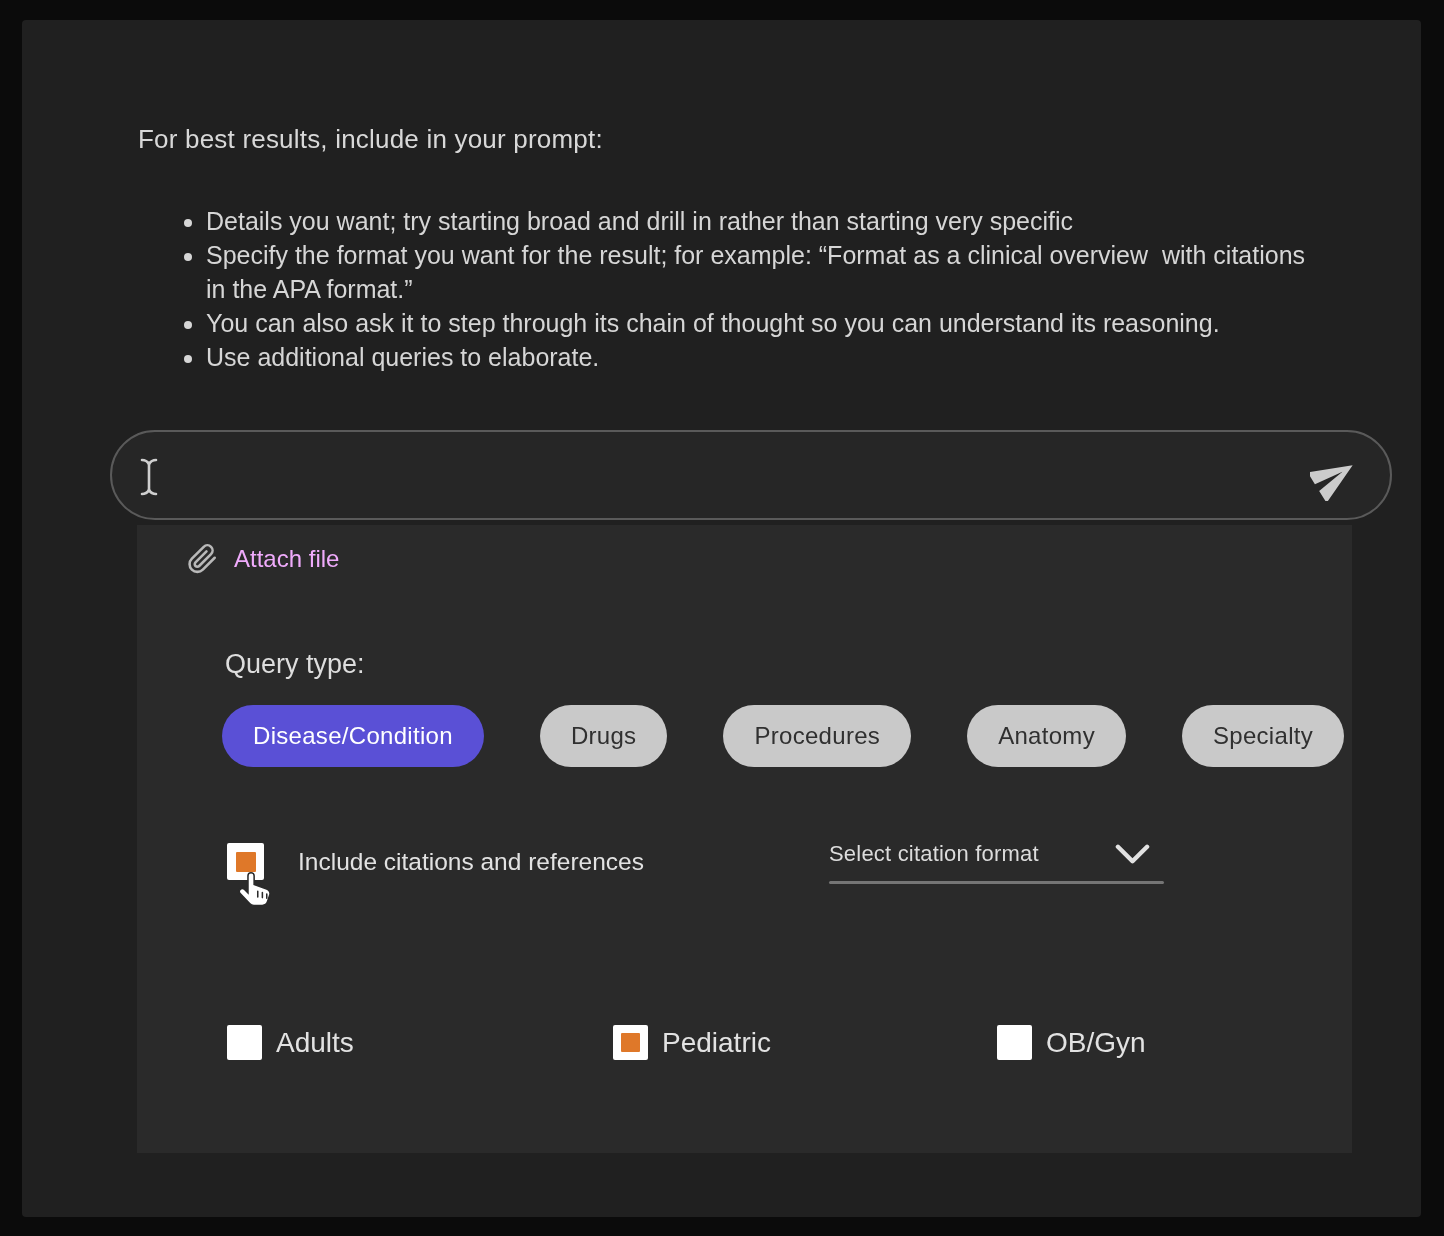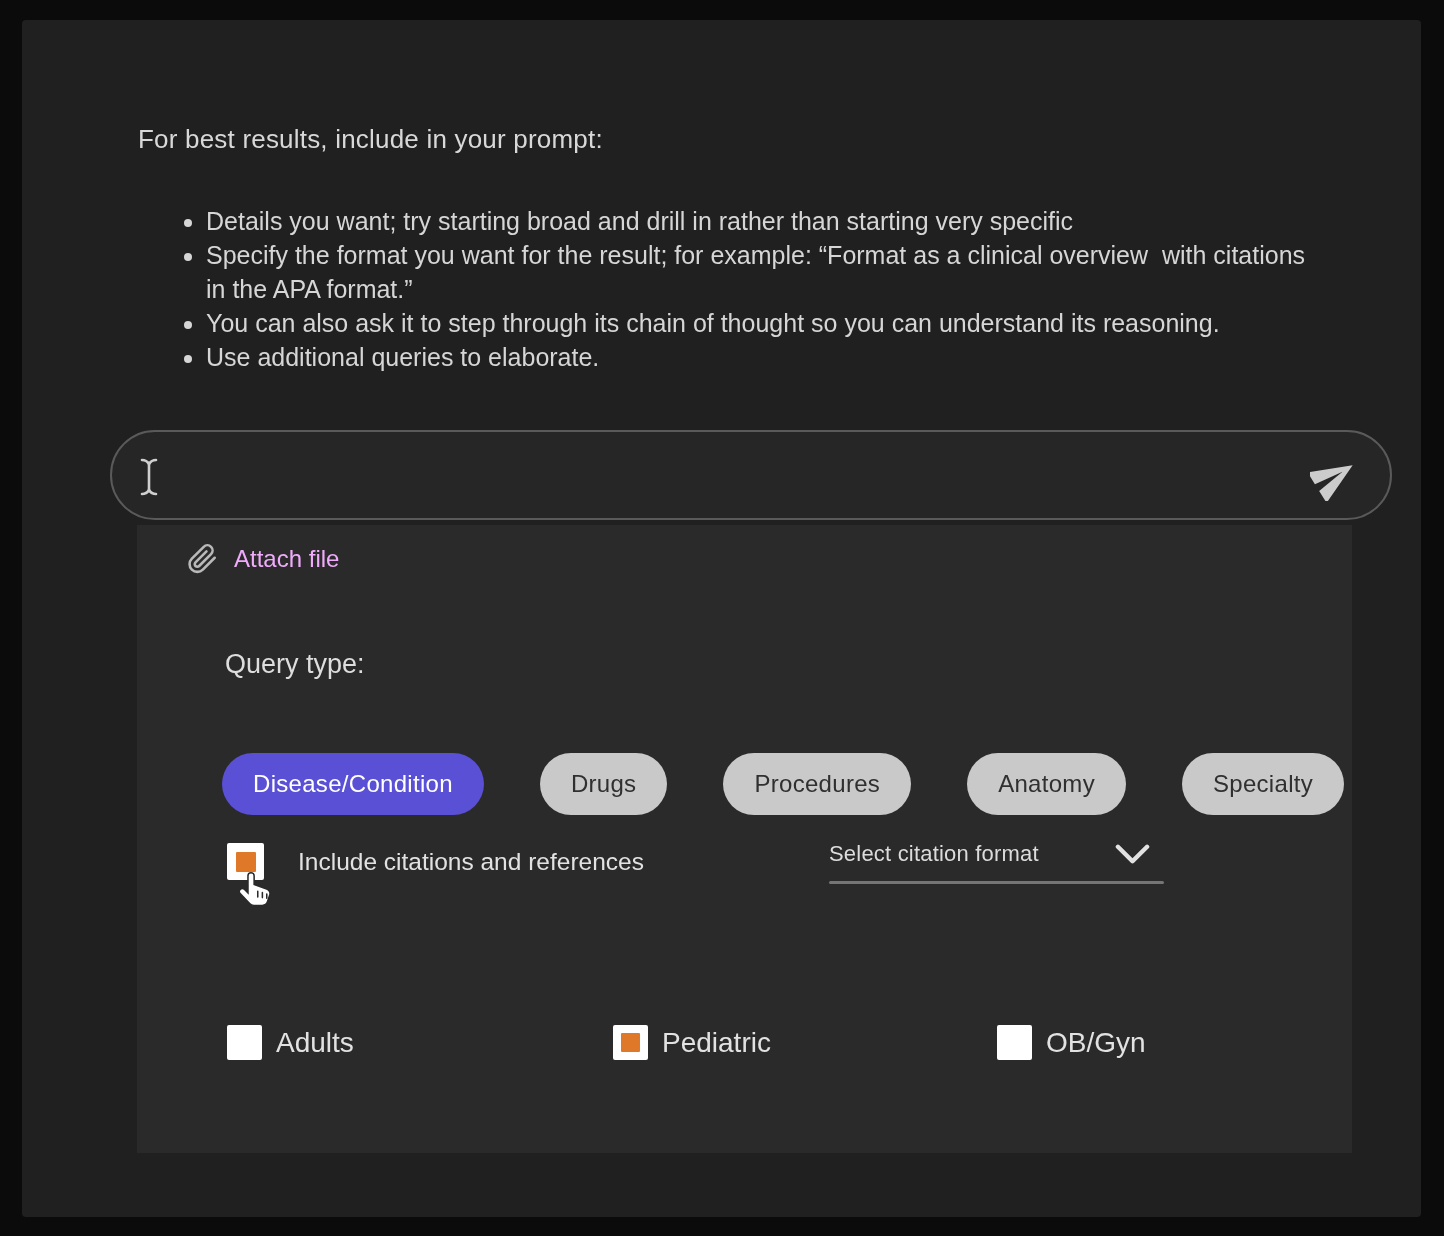--- a/index.html
+++ b/index.html
@@ -50,21 +50,20 @@
   .pills {
     position: absolute; left: 85px; top: 180px;
     display: flex; align-items: center; gap: 56px;
   }
   .pill {
     height: 62px; border-radius: 31px; border: none; padding: 0 31px;
     font-family: "Liberation Sans", "DejaVu Sans", sans-serif;
     font-size: 24px; background: #c9c9c9; color: #303030; cursor: pointer;
     display: inline-flex; align-items: center; justify-content: center;
     letter-spacing: 0.3px;
-    margin-top: 48px;
   }
   .pill--selected { color: #ffffff; font-weight: 400; }
 
   .cite-row { position: absolute; left: 90px; top: 318px; display: flex; align-items: center; gap: 34px; }
   .checkbox {
     width: 37px; height: 37px; background: #ffffff; border-radius: 2px;
     display: inline-flex; align-items: center; justify-content: center; cursor: pointer;
     flex: 0 0 auto;
   }
   .checkbox-fill { width: 20px; height: 20px; border-radius: 1px; }

